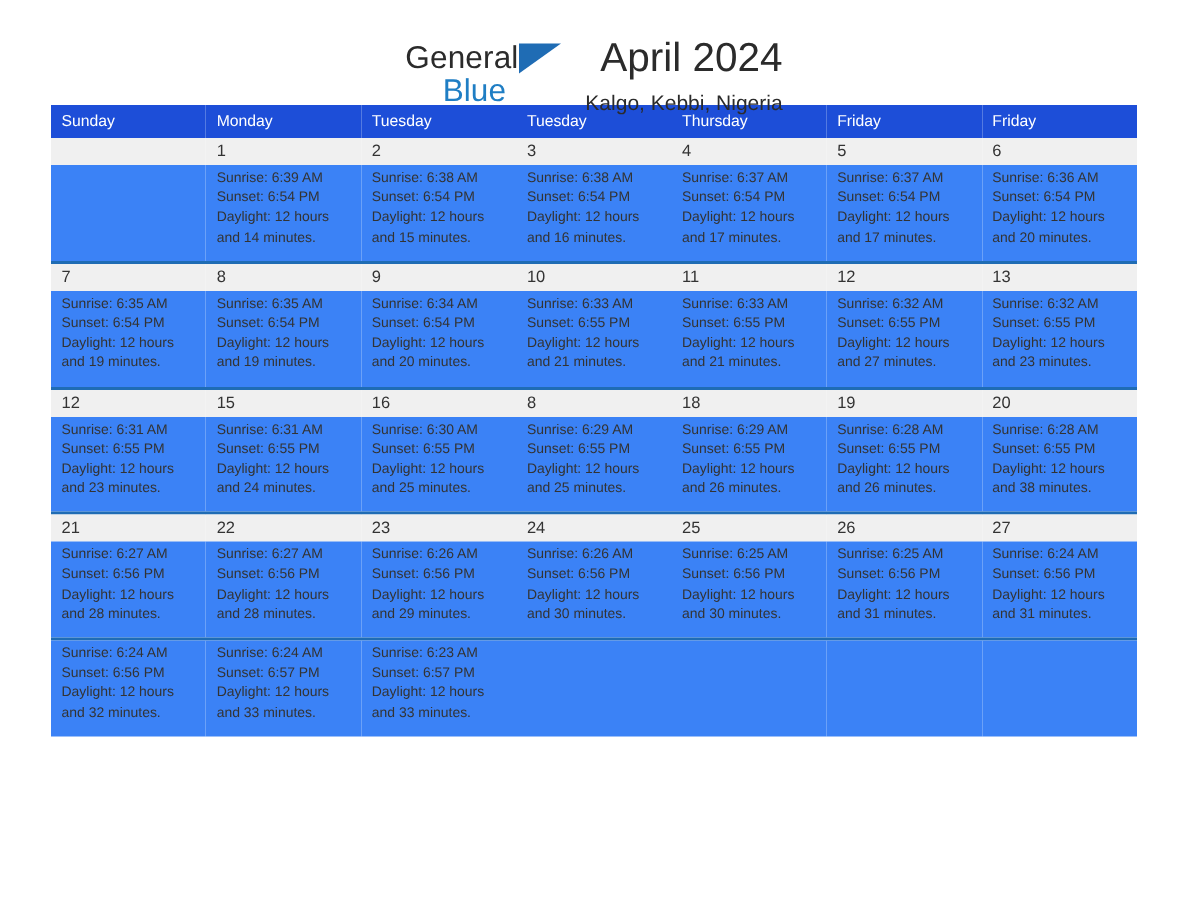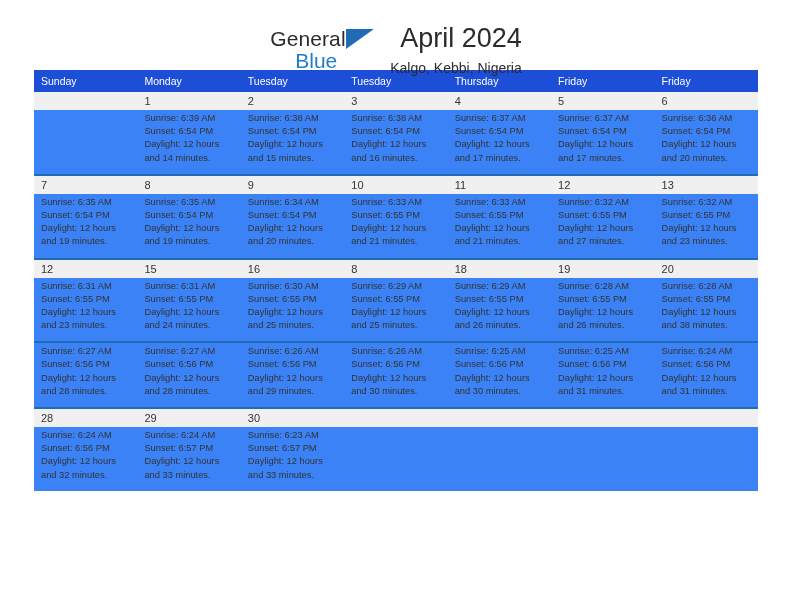--- a/index.html
+++ b/index.html
@@ -312,20 +312,29 @@
           <td>
             <span class="info-line">Sunrise: 6:28 AM</span>
             <span class="info-line">Sunset: 6:55 PM</span>
             <span class="info-line">Daylight: 12 hours</span>
             <span class="info-line">and 38 minutes.</span>
           </td>
         </tr>
         <tr class="week-sep">
           <td colspan="7"></td>
         </tr>
+        <tr class="daynum-row">
+          <td>21</td>
+          <td>22</td>
+          <td>23</td>
+          <td>24</td>
+          <td>25</td>
+          <td>26</td>
+          <td>27</td>
+        </tr>
         <tr class="info-row">
           <td>
             <span class="info-line">Sunrise: 6:27 AM</span>
             <span class="info-line">Sunset: 6:56 PM</span>
             <span class="info-line">Daylight: 12 hours</span>
             <span class="info-line">and 28 minutes.</span>
           </td>
           <td>
             <span class="info-line">Sunrise: 6:27 AM</span>
             <span class="info-line">Sunset: 6:56 PM</span>
@@ -359,29 +368,20 @@
           <td>
             <span class="info-line">Sunrise: 6:24 AM</span>
             <span class="info-line">Sunset: 6:56 PM</span>
             <span class="info-line">Daylight: 12 hours</span>
             <span class="info-line">and 31 minutes.</span>
           </td>
         </tr>
         <tr class="week-sep">
           <td colspan="7"></td>
         </tr>
-        <tr class="daynum-row">
-          <td>28</td>
-          <td>29</td>
-          <td>30</td>
-          <td></td>
-          <td></td>
-          <td></td>
-          <td></td>
-        </tr>
         <tr class="info-row">
           <td>
             <span class="info-line">Sunrise: 6:24 AM</span>
             <span class="info-line">Sunset: 6:56 PM</span>
             <span class="info-line">Daylight: 12 hours</span>
             <span class="info-line">and 32 minutes.</span>
           </td>
           <td>
             <span class="info-line">Sunrise: 6:24 AM</span>
             <span class="info-line">Sunset: 6:57 PM</span>

